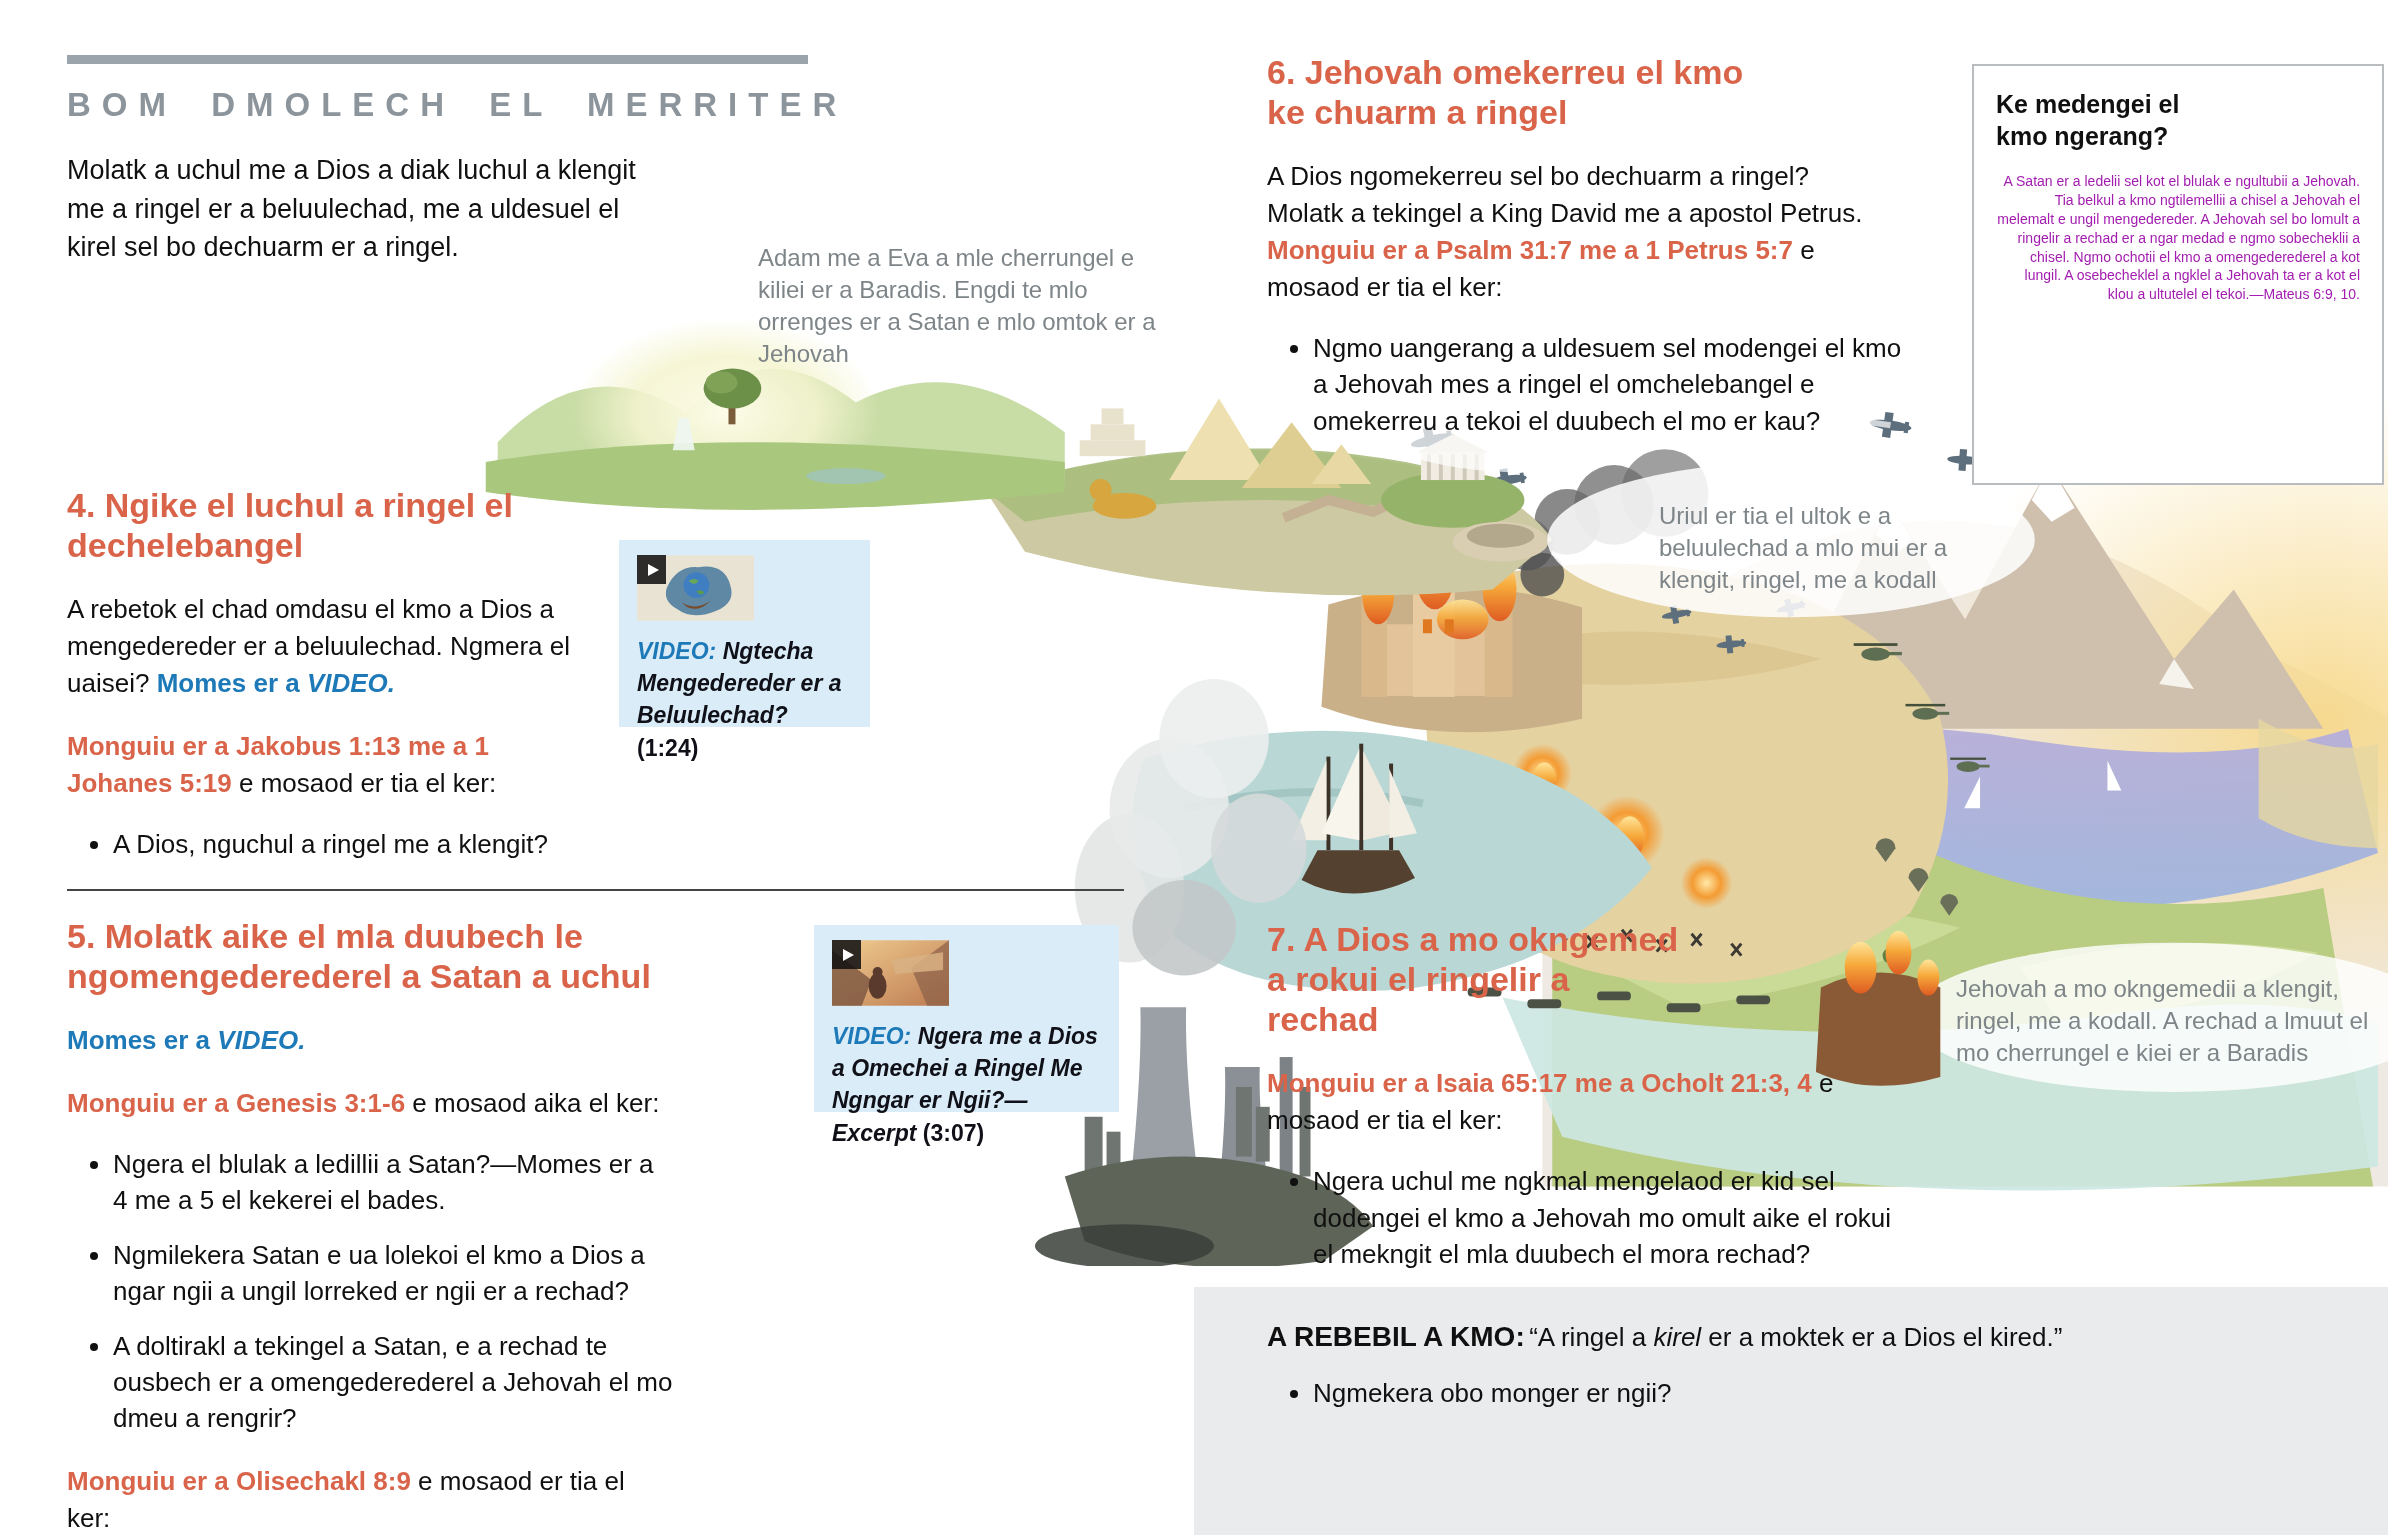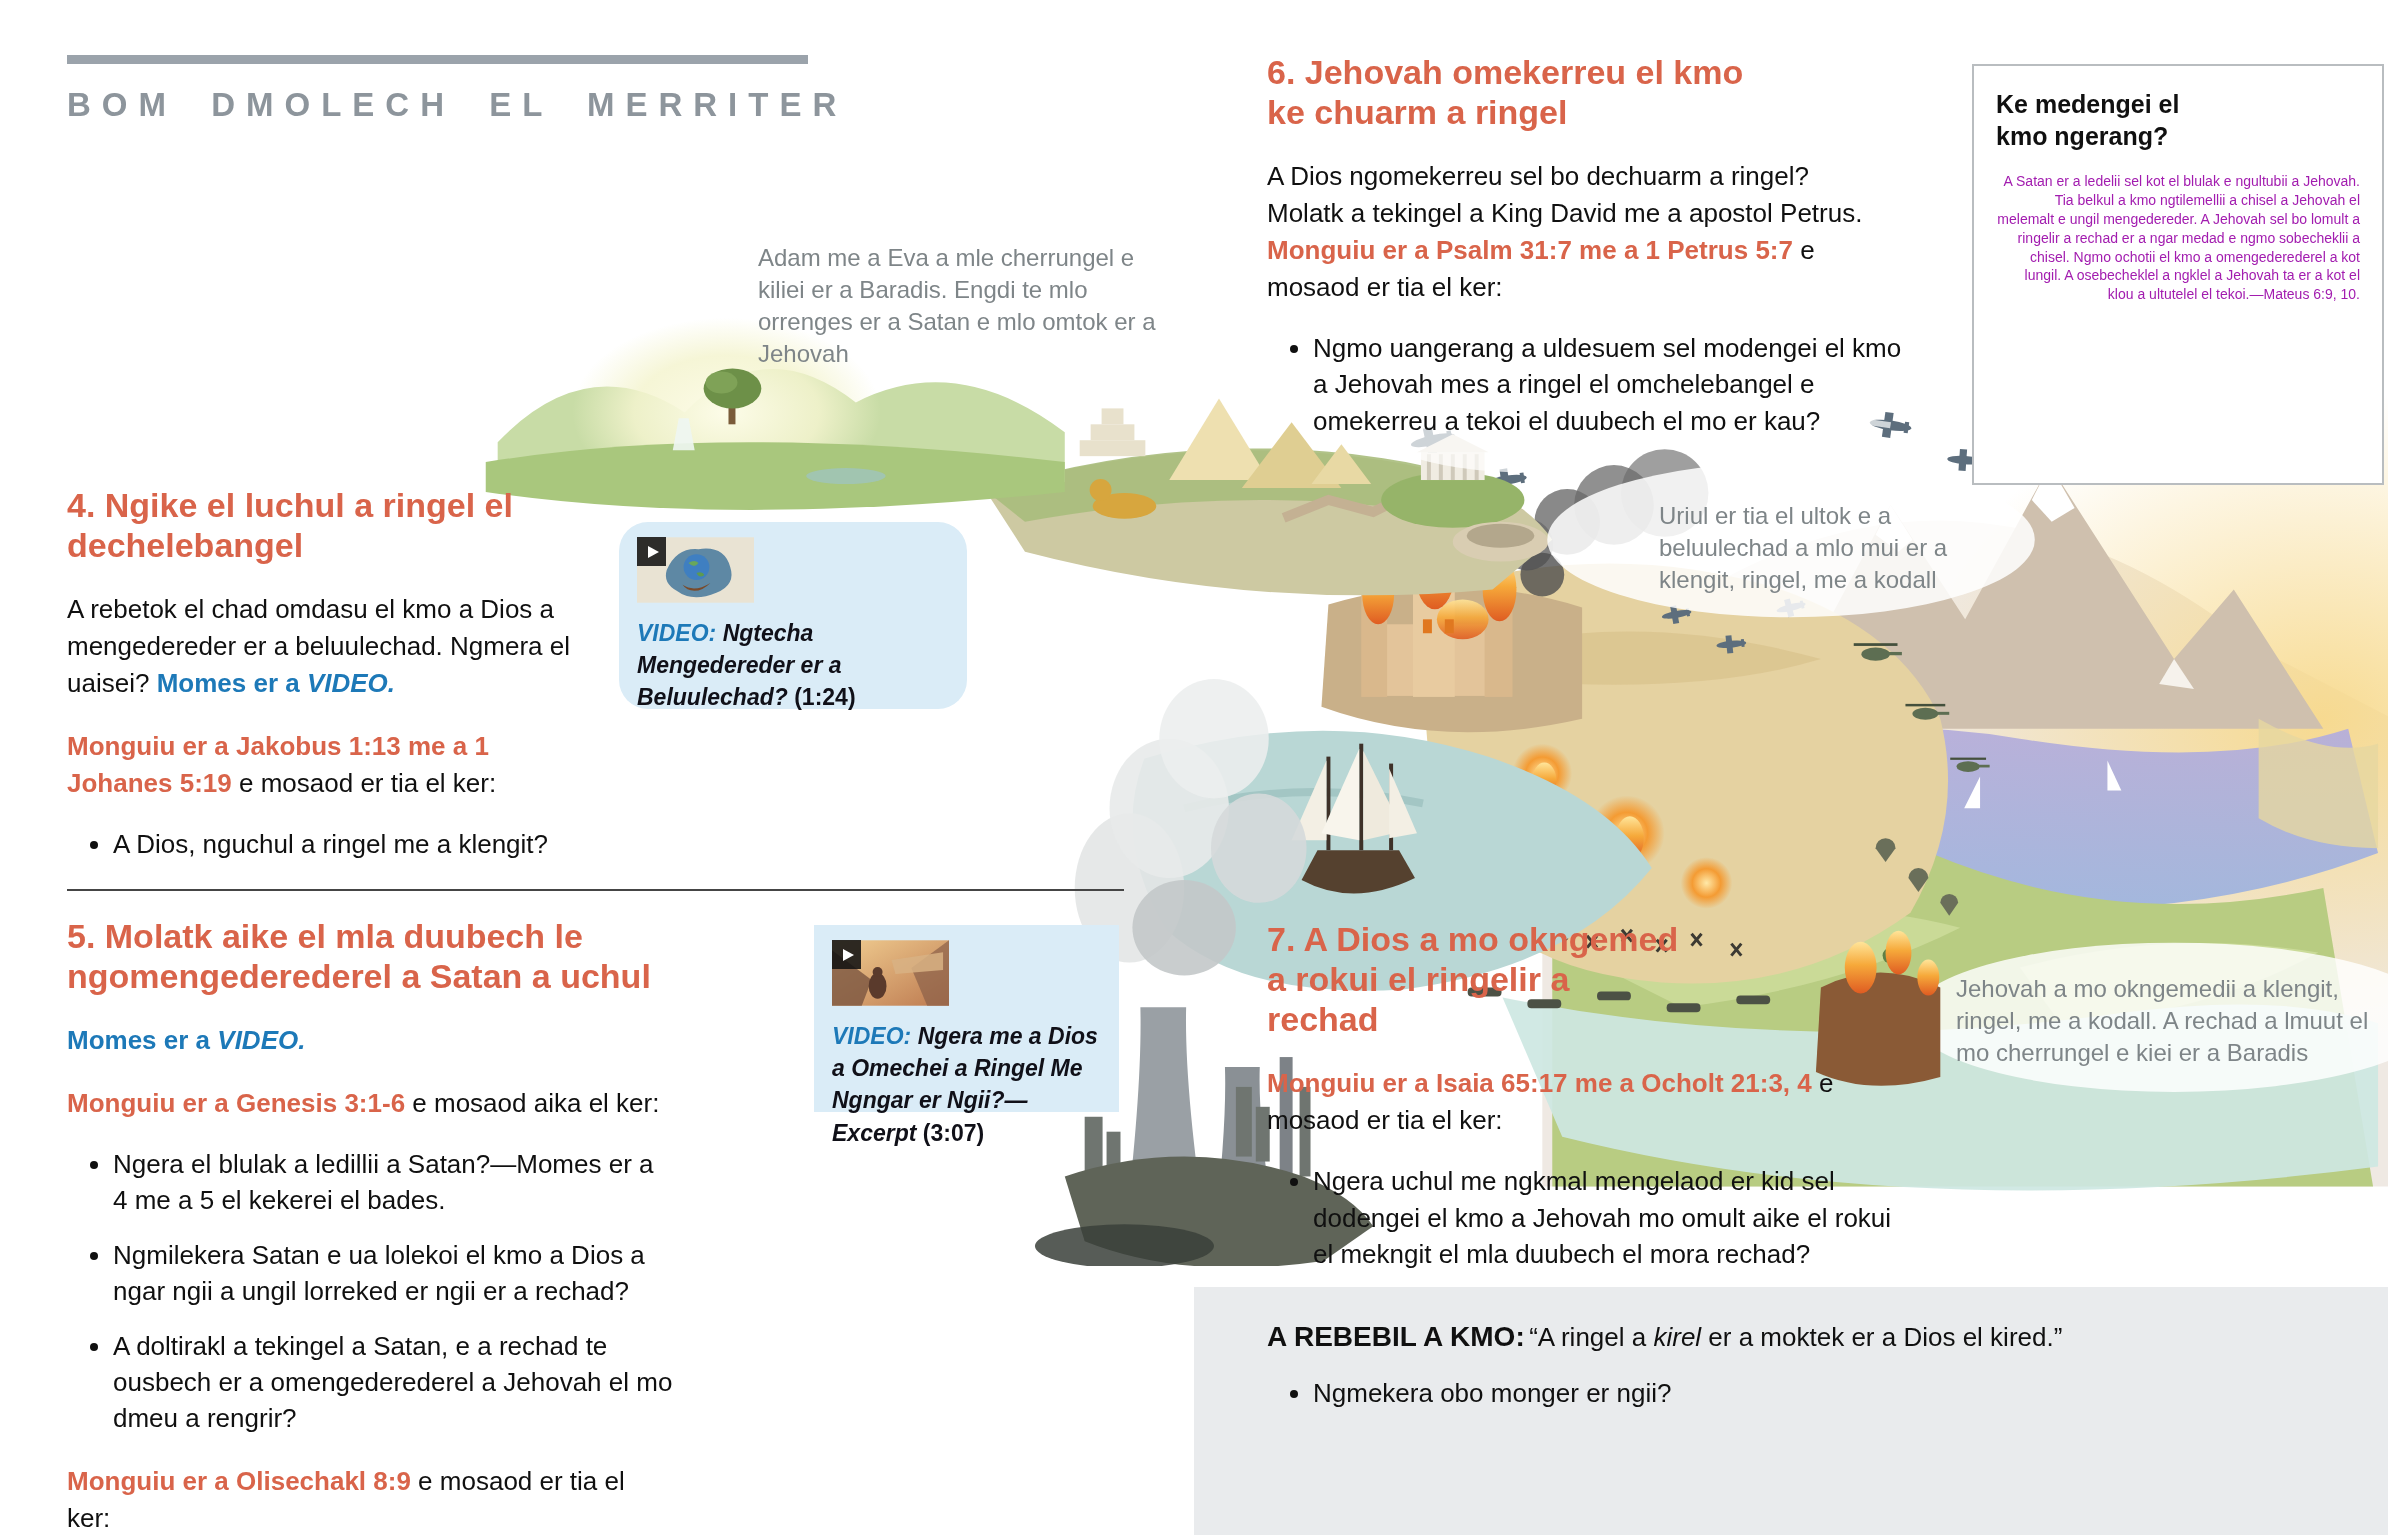--- a/index.html
+++ b/index.html
@@ -283,33 +283,34 @@
 
     <ellipse cx="1370" cy="250" rx="245" ry="78" fill="#ffffff" opacity=".85"></ellipse>
     <ellipse cx="1100" cy="120" rx="170" ry="62" fill="#ffffff" opacity=".7"></ellipse>
   </svg>
 
   <div class="abs z2" style="left:67px;top:55px;width:741px;">
     <div class="kicker-bar"></div>
     <div class="kicker-title">BOM DMOLECH EL MERRITER</div>
   </div>
 
+  <div class="abs z2 intro" style="left:67px;top:151px;width:609px;">Molatk a uchul me a Dios a diak luchul a klengit me a ringel er a beluulechad, me a uldesuel el kirel sel bo dechuarm er a ringel.</div>
 
   <div class="abs z2 pcaption" style="left:758px;top:242px;width:428px;">Adam me a Eva a mle cherrungel e kiliei er a Baradis. Engdi te mlo orrenges er a Satan e mlo omtok er a Jehovah</div>
 
   <div class="abs z2 sec" style="left:67px;top:485px;width:519px;">
     <h2>4. Ngike el luchul a ringel el dechelebangel</h2>
     <p class="para"><span>A rebetok el chad omdasu el kmo a Dios a mengedereder er a beluulechad. Ngmera el uaisei? </span><span class="vlink"><span>Momes er a </span><span class="it">VIDEO.</span></span></p>
     <p class="para"><span class="scripture">Monguiu er a Jakobus 1:13 me a 1 Johanes 5:19</span><span> e mosaod er tia el ker:</span></p>
     <ul class="qs">
       <li>A Dios, nguchul a ringel me a klengit?</li>
     </ul>
   </div>
 
-  <div class="abs videobox" style="left:619px;top:522px;width:348px;height:187px;border-radius:29px;">
+  <div class="abs videobox" style="left:619px;top:540px;width:251px;height:187px;">
     <div class="thumb">
       <svg viewBox="0 0 118 66">
         <rect width="118" height="66" fill="#e9e3d3"></rect>
         <path d="M30 33 Q40 10 62 12 Q88 8 94 30 Q100 48 80 56 Q56 66 40 54 Q26 46 30 33 Z" fill="#4f7d9e" opacity=".9"></path>
         <circle cx="60" cy="30" r="13" fill="#3f7fc1"></circle>
         <path d="M52 26 q6 -4 10 0 q-4 6 -10 0 Z" fill="#69a75b"></path>
         <path d="M60 36 q6 -2 8 2 q-5 4 -8 -2 Z" fill="#5d9a50"></path>
         <path d="M46 48 Q58 56 74 46 Q66 54 58 54 Q50 54 46 48 Z" fill="#7a4a2a"></path>
       </svg>
       <span class="play"></span>

